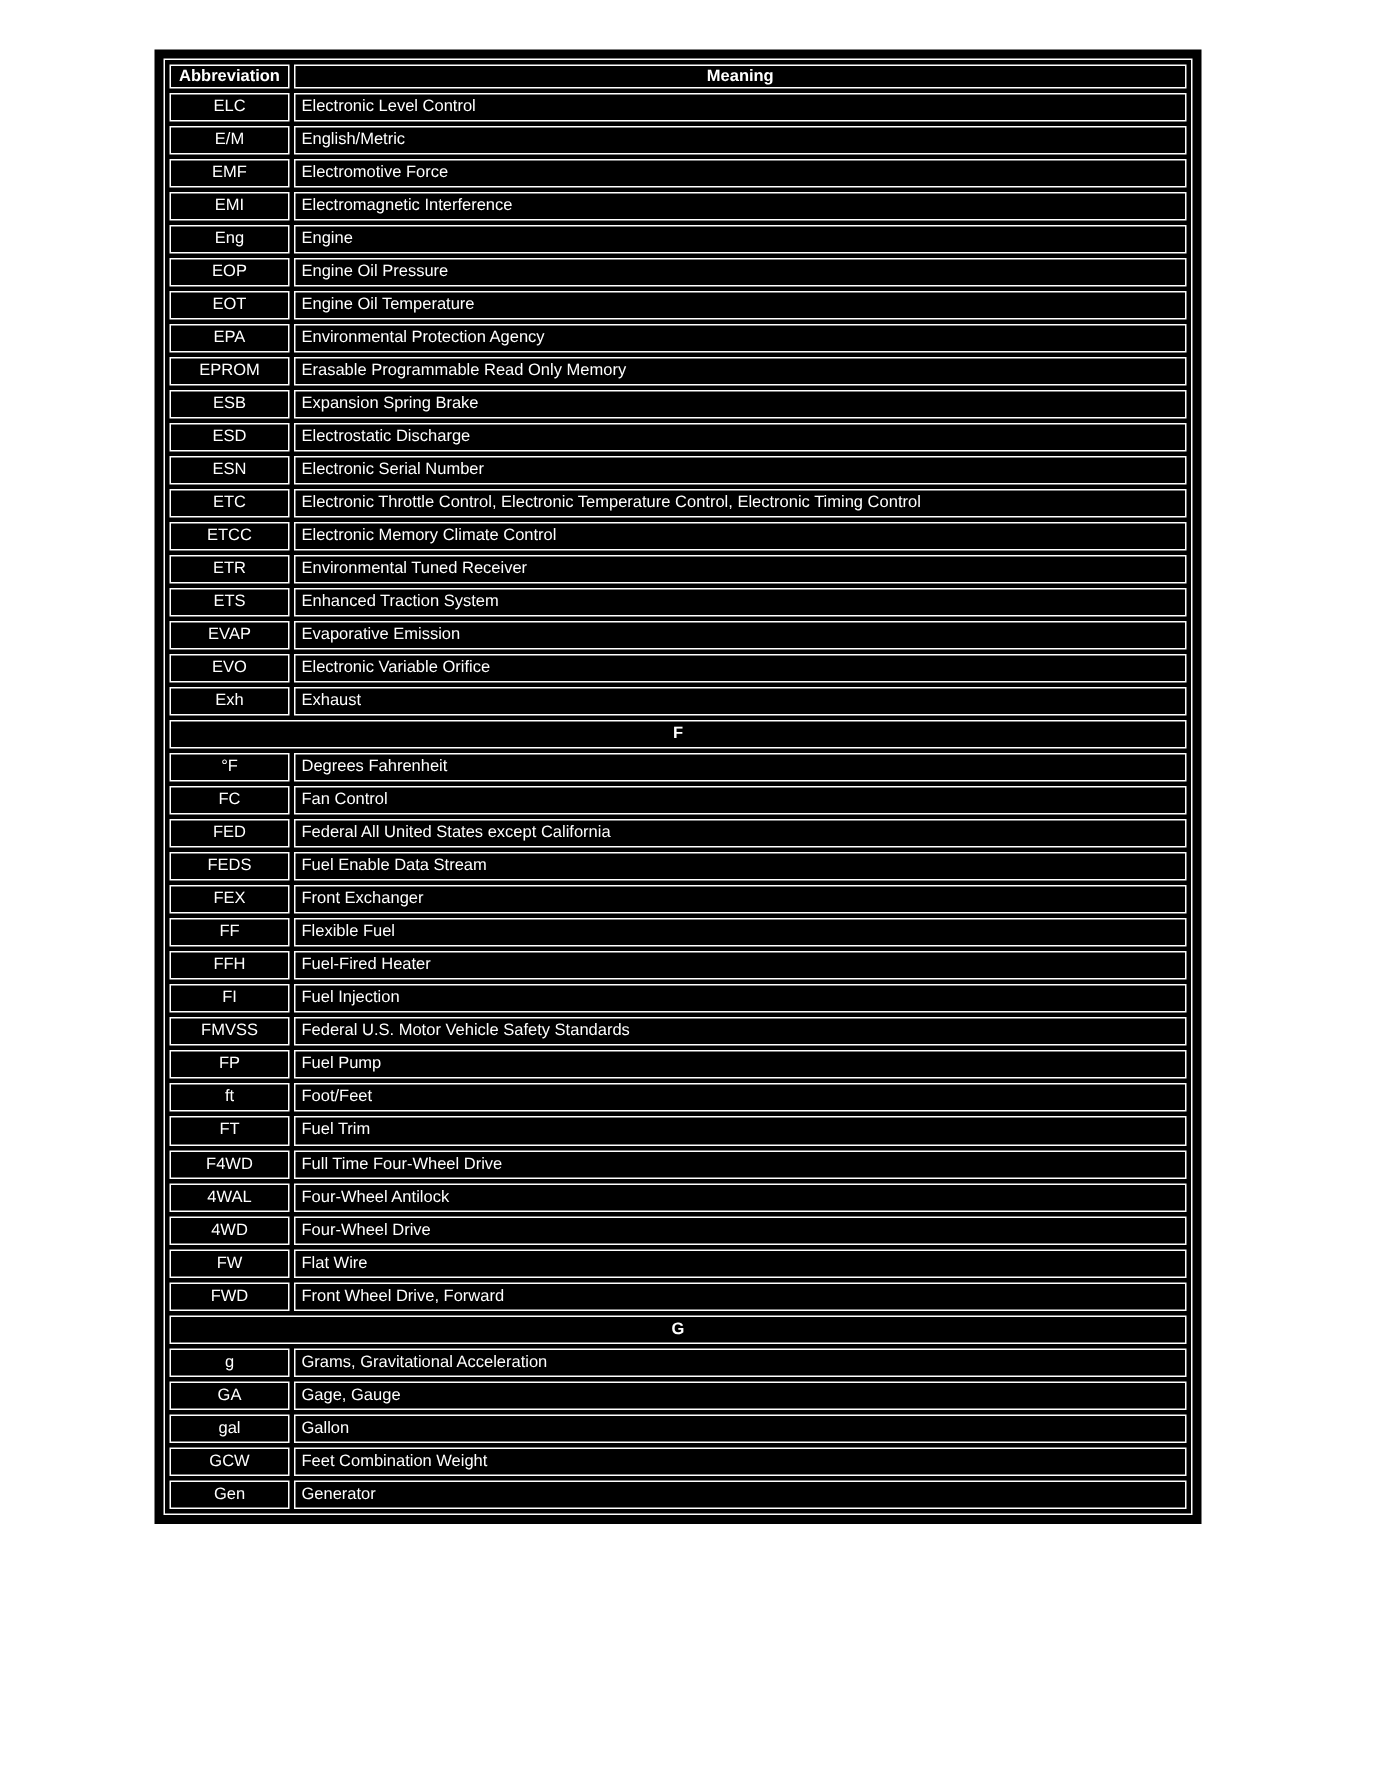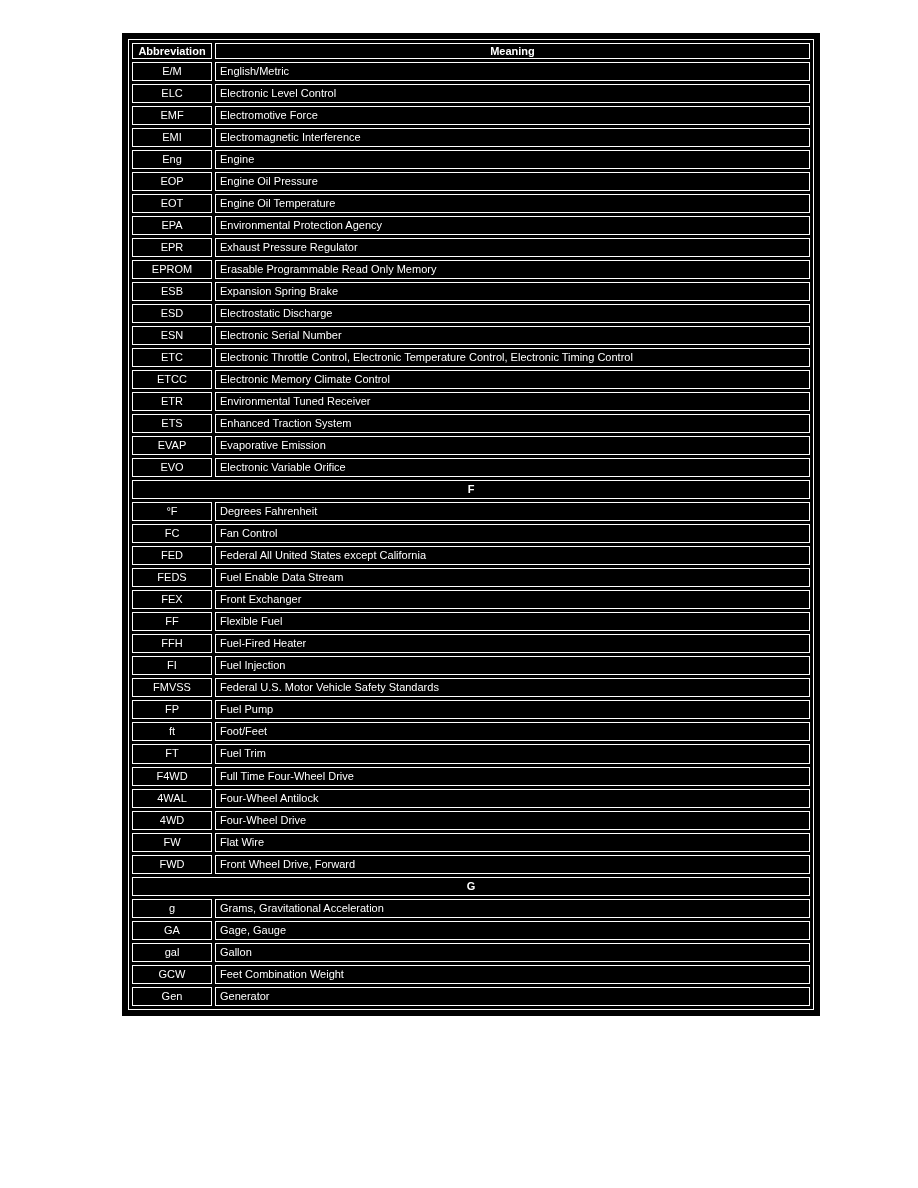--- a/index.html
+++ b/index.html
@@ -6,21 +6,21 @@
     margin: 0;
     padding: 0;
     width: 918px;
     height: 1188px;
     background: #ffffff;
     font-family: "Liberation Sans", sans-serif;
     position: relative;
   }
   .frame {
     position: absolute;
-    left: 122px;
+    left: 103px;
     top: 33px;
     width: 698px;
     height: 983px;
     background: #000000;
     box-sizing: border-box;
     padding: 6px;
   }
   table.abbr-table {
     width: 100%;
     height: 100%;
@@ -66,28 +66,28 @@
       <col class="c-meaning">
     </colgroup>
     <thead>
       <tr>
         <th>Abbreviation</th>
         <th>Meaning</th>
       </tr>
     </thead>
     <tbody id="rows">
         <tr>
+          <td class="abbr-cell">ELC</td>
+          <td class="meaning-cell">Electronic Level Control</td>
+        </tr>
+        <tr>
           <td class="abbr-cell">E/M</td>
           <td class="meaning-cell">English/Metric</td>
         </tr>
         <tr>
-          <td class="abbr-cell">ELC</td>
-          <td class="meaning-cell">Electronic Level Control</td>
-        </tr>
-        <tr>
           <td class="abbr-cell">EMF</td>
           <td class="meaning-cell">Electromotive Force</td>
         </tr>
         <tr>
           <td class="abbr-cell">EMI</td>
           <td class="meaning-cell">Electromagnetic Interference</td>
         </tr>
         <tr>
           <td class="abbr-cell">Eng</td>
           <td class="meaning-cell">Engine</td>
@@ -98,24 +98,20 @@
         </tr>
         <tr>
           <td class="abbr-cell">EOT</td>
           <td class="meaning-cell">Engine Oil Temperature</td>
         </tr>
         <tr>
           <td class="abbr-cell">EPA</td>
           <td class="meaning-cell">Environmental Protection Agency</td>
         </tr>
         <tr>
-          <td class="abbr-cell">EPR</td>
-          <td class="meaning-cell">Exhaust Pressure Regulator</td>
-        </tr>
-        <tr>
           <td class="abbr-cell">EPROM</td>
           <td class="meaning-cell">Erasable Programmable Read Only Memory</td>
         </tr>
         <tr>
           <td class="abbr-cell">ESB</td>
           <td class="meaning-cell">Expansion Spring Brake</td>
         </tr>
         <tr>
           <td class="abbr-cell">ESD</td>
           <td class="meaning-cell">Electrostatic Discharge</td>
@@ -140,20 +136,24 @@
           <td class="abbr-cell">ETS</td>
           <td class="meaning-cell">Enhanced Traction System</td>
         </tr>
         <tr>
           <td class="abbr-cell">EVAP</td>
           <td class="meaning-cell">Evaporative Emission</td>
         </tr>
         <tr>
           <td class="abbr-cell">EVO</td>
           <td class="meaning-cell">Electronic Variable Orifice</td>
+        </tr>
+        <tr>
+          <td class="abbr-cell">Exh</td>
+          <td class="meaning-cell">Exhaust</td>
         </tr>
         <tr>
           <td colspan="2" class="section-cell">F</td>
         </tr>
         <tr>
           <td class="abbr-cell">°F</td>
           <td class="meaning-cell">Degrees Fahrenheit</td>
         </tr>
         <tr>
           <td class="abbr-cell">FC</td>

